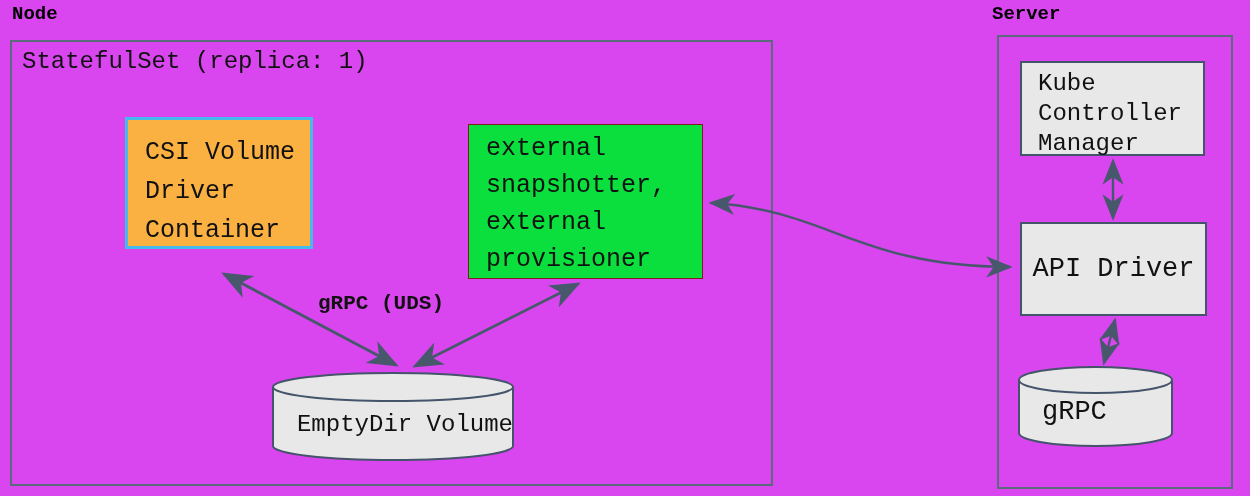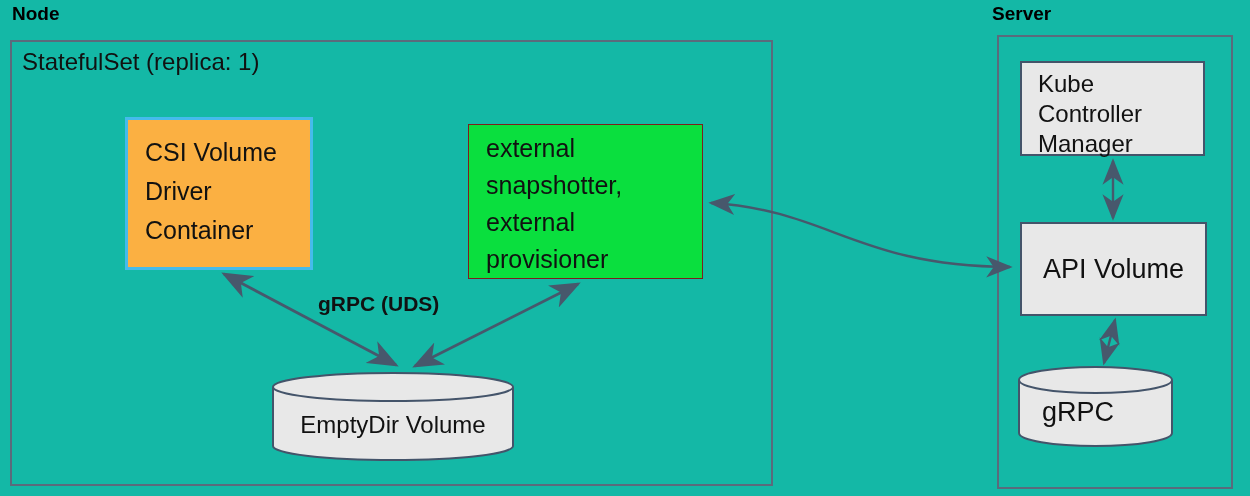--- a/index.html
+++ b/index.html
@@ -6,22 +6,23 @@
     margin: 0;
     padding: 0;
     background: #ffffff;
     font-family: "Liberation Sans", sans-serif;
     color: #111111;
   }
   #canvas {
     position: relative;
     width: 1250px;
     height: 496px;
-    background: #14b8a6;
+    background: #d946ef;
     overflow: hidden;
+    font-family: Liberation Mono, monospace;
   }
   .abs { position: absolute; }
   .outer-box {
     border: 2px solid #5b6b7c;
     background: transparent;
     box-sizing: border-box;
   }
   .group-label {
     font-size: 19px;
     font-weight: 700;
@@ -34,21 +35,21 @@
     color: #111111;
     white-space: nowrap;
   }
   .node-inner-box {
     box-sizing: border-box;
     font-size: 25px;
     color: #111111;
   }
   .csi-box {
     left: 125px; top: 117px;
-    width: 188px; height: 153px;
+    width: 188px; height: 132px;
     background: #fbb042;
     border: 3px solid #45bbec;
     padding: 13px 0 0 17px;
     line-height: 39px;
   }
   .ext-box {
     left: 468px; top: 124px;
     width: 235px; height: 155px;
     background: #0adf3e;
     border: 1px solid #7f1d1d;
@@ -118,21 +119,21 @@
   <div class="abs grpc-label">gRPC (UDS)</div>
 
   <div class="abs group-label" style="left:992px; top:4px;">Server</div>
   <div class="abs outer-box" style="left:997px; top:35px; width:236px; height:454px;"></div>
 
   <div class="abs gray-box kcm-box">
     <span>Kube Controller Manager</span>
   </div>
 
   <div class="abs gray-box api-box">
-    <span>API Volume</span>
+    <span>API Driver</span>
   </div>
 
   <svg class="overlay" viewBox="0 0 1250 496" xmlns="http://www.w3.org/2000/svg">
     <defs>
       <marker id="arrow" viewBox="0 0 10 8" refX="9" refY="4" markerWidth="11" markerHeight="9" orient="auto-start-reverse">
         <path d="M0,0 L10,4 L0,8 L2.8,4 Z" fill="#47586c"></path>
       </marker>
     </defs>
 
     <g>
@@ -149,16 +150,16 @@
 
     <line x1="578" y1="284" x2="415" y2="366" stroke="#47586c" stroke-width="2.8" marker-start="url(#arrow)" marker-end="url(#arrow)"></line>
 
     <path d="M711,203 C830,210 855,266 1010,267" fill="none" stroke="#47586c" stroke-width="2.4" marker-start="url(#arrow)" marker-end="url(#arrow)"></path>
 
     <line x1="1113" y1="161" x2="1113" y2="218" stroke="#47586c" stroke-width="2.4" marker-start="url(#arrow)" marker-end="url(#arrow)"></line>
 
     <line x1="1115" y1="320" x2="1104" y2="363" stroke="#47586c" stroke-width="2.4" marker-start="url(#arrow)" marker-end="url(#arrow)"></line>
   </svg>
 
-  <div class="abs cyl-label" style="left:273px; top:411px; width:240px;">EmptyDir Volume</div>
+  <div class="abs cyl-label" style="left:273px; top:411px; width:240px;padding-left:12px;">EmptyDir Volume</div>
   <div class="abs etcd-label" style="left:1042px; top:397px;">gRPC</div>
 
 </div>
 
 </body></html>

